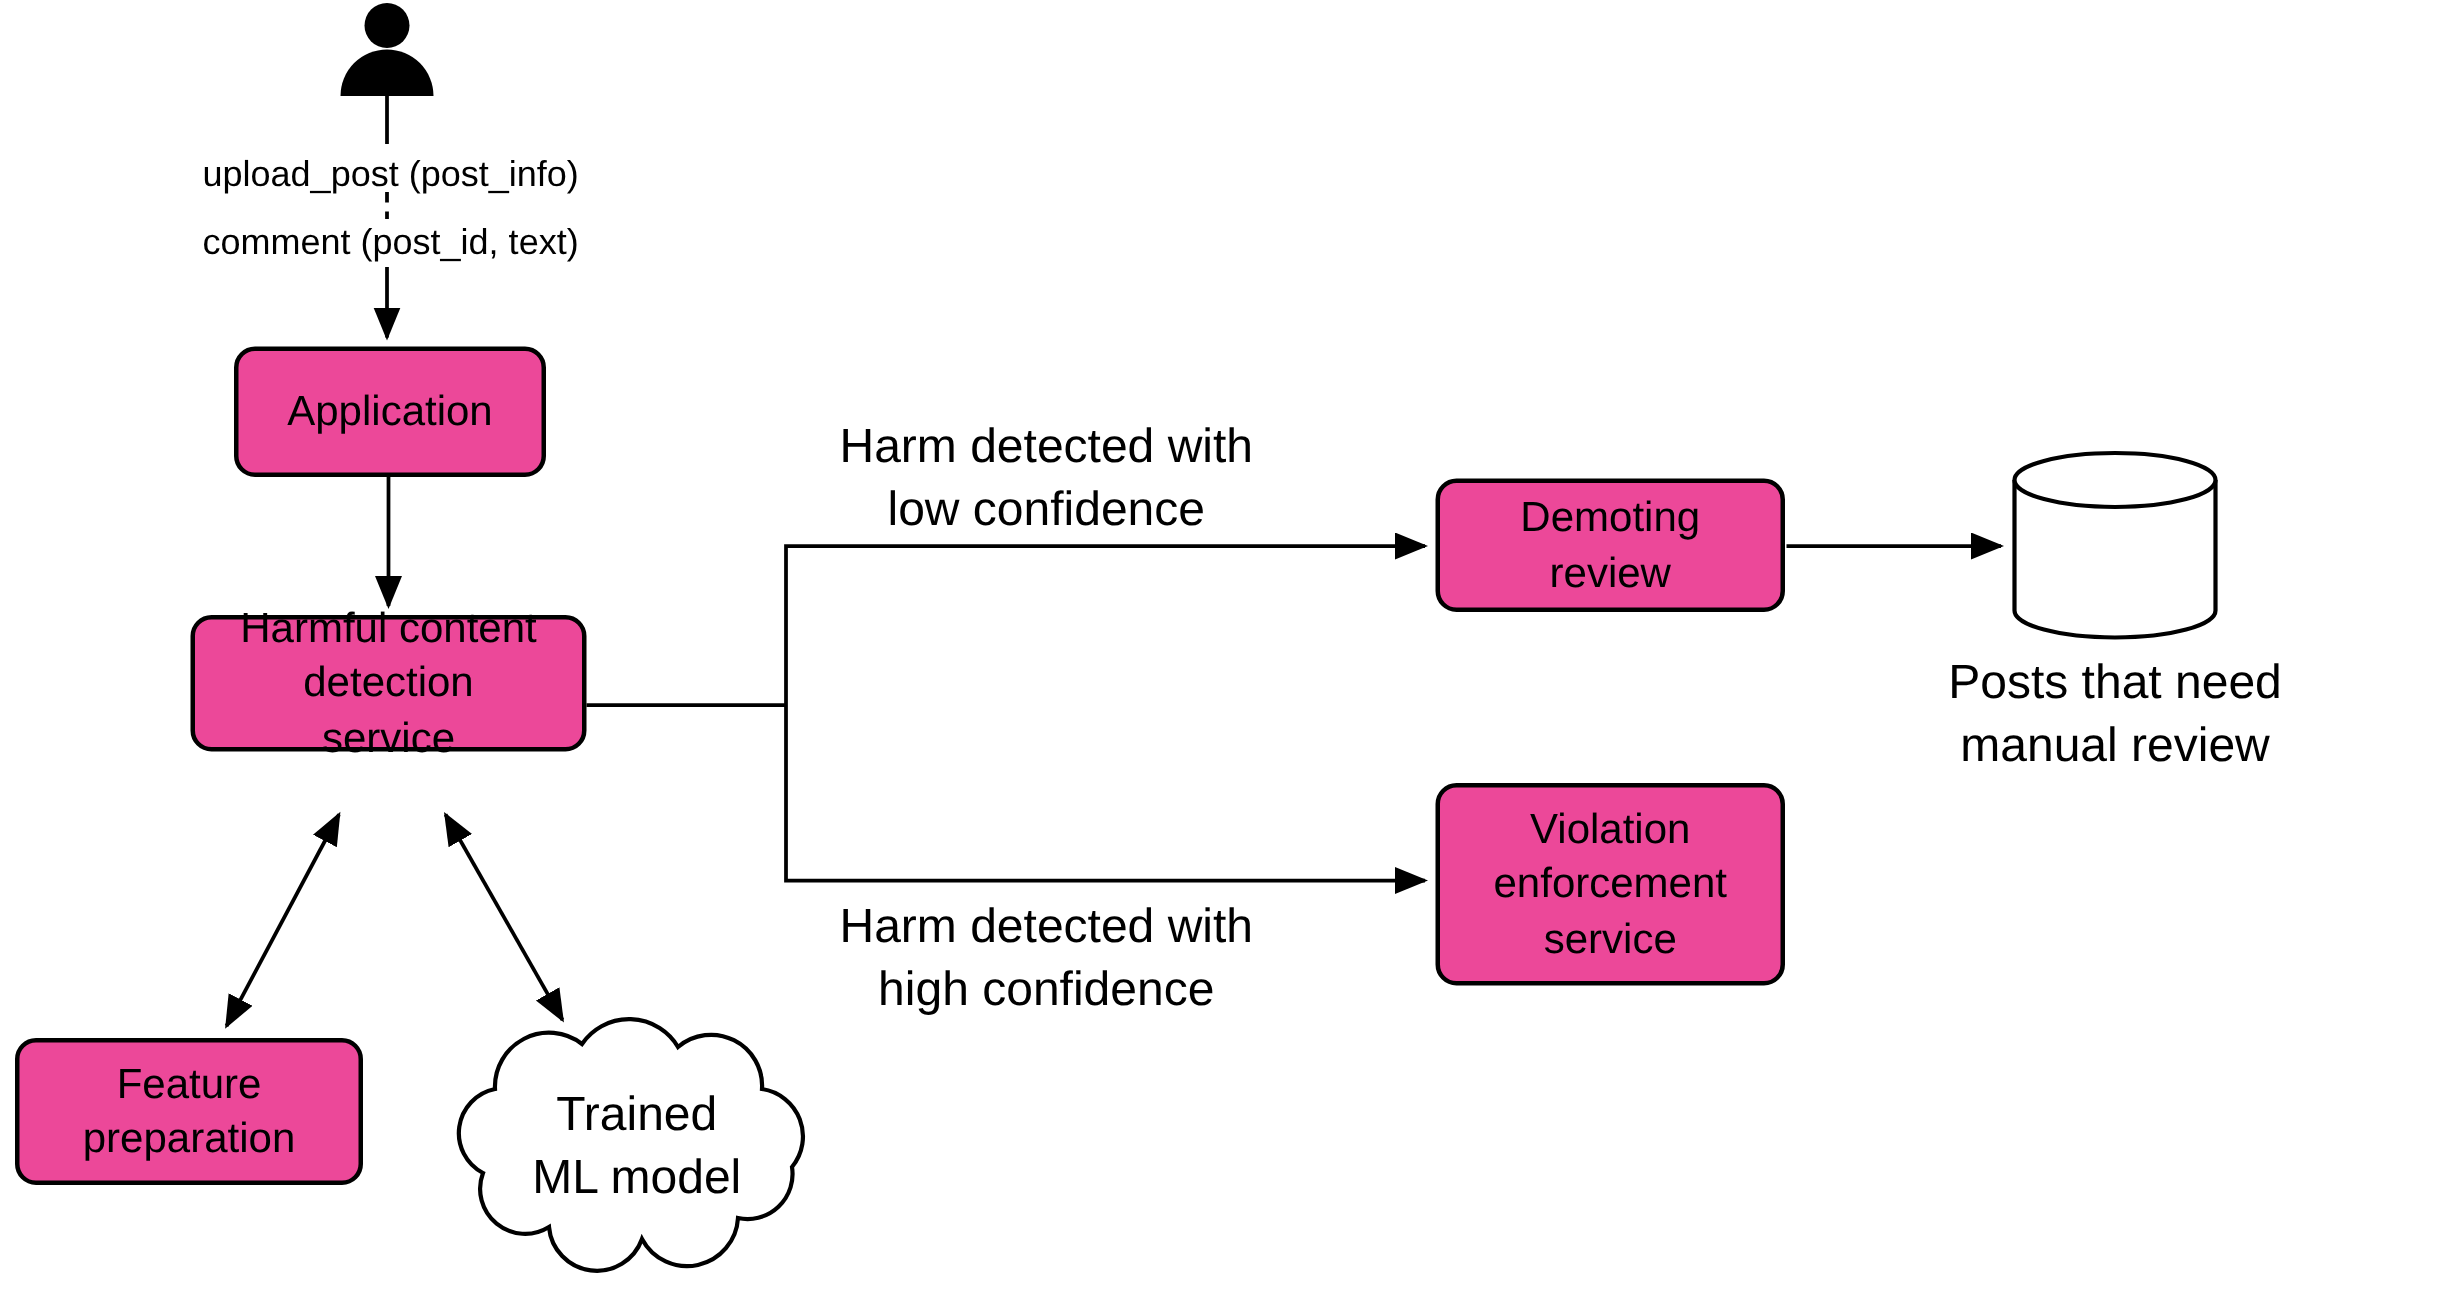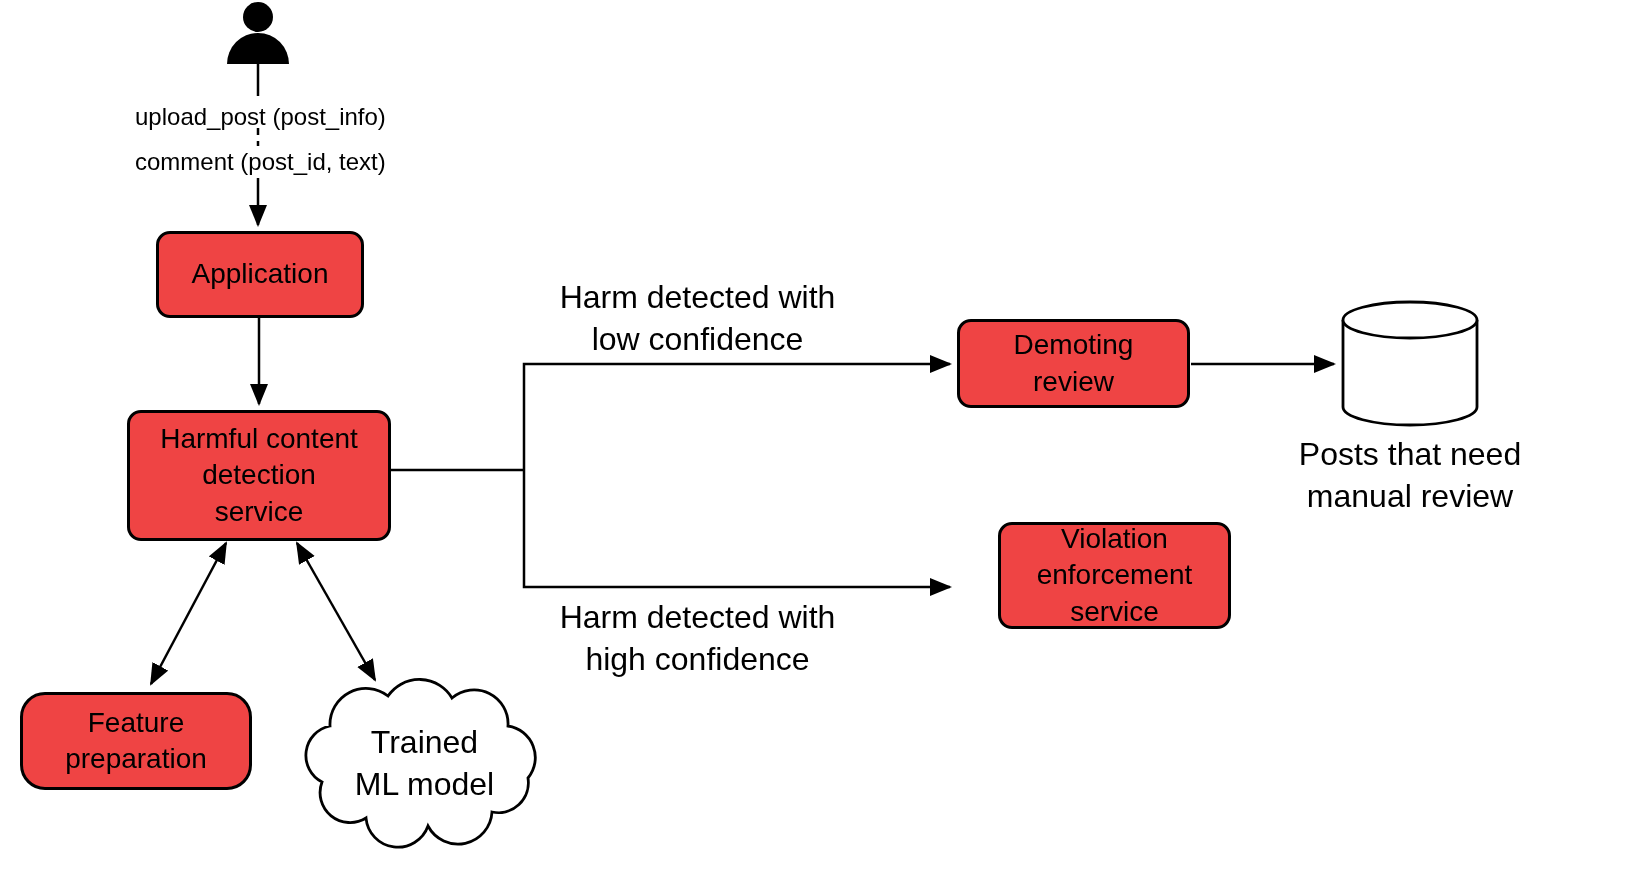--- a/index.html
+++ b/index.html
@@ -13,21 +13,21 @@
     background: #ffffff;
     overflow: hidden;
   }
   .canvas > svg {
     position: absolute;
     left: 0; top: 0;
   }
 
   .node {
     position: absolute;
-    background: #ef4444;
+    background: #ec4899;
     border: 3px solid #000000;
     border-radius: 14px;
     display: flex;
     align-items: center;
     justify-content: center;
   }
   .node span {
     display: block;
     white-space: pre-line;
     text-align: center;
@@ -109,38 +109,38 @@
              A30,30 0 0 1 322,782 Z" fill="#ffffff" stroke="#000" stroke-width="2.8"></path>
   </svg>
 
   <div class="msg" style="left:135px; top:103px;">upload_post (post_info)</div>
   <div class="msg" style="left:135px; top:148px;">comment (post_id, text)</div>
 
   <div class="node" style="left:156px; top:231px; width:208px; height:87px;">
     <span>Application</span>
   </div>
 
-  <div class="node" style="left:127px; top:410px; width:264px; height:131px;">
+  <div class="node" style="left:127px; top:410px; width:264px; height:91px;">
     <span>Harmful content
 detection
 service</span>
   </div>
 
   <div class="node" style="left:957px; top:319px; width:233px; height:89px;">
     <span>Demoting
 review</span>
   </div>
 
-  <div class="node" style="left:998px; top:522px; width:233px; height:107px;">
+  <div class="node" style="left:957px; top:522px; width:233px; height:135px;">
     <span>Violation
 enforcement
 service</span>
   </div>
 
-  <div class="node" style="left:20px; top:692px; width:232px; height:98px;border-radius:25px;">
+  <div class="node" style="left:10px; top:692px; width:232px; height:98px;">
     <span>Feature
 preparation</span>
   </div>
 
   <div class="plain-label" style="left:1285px; top:438px; width:250px; height:76px;">
     <span>Posts that need
 manual review</span>
   </div>
 
   <div class="plain-label" style="left:332px; top:718px; width:185px; height:92px;">

